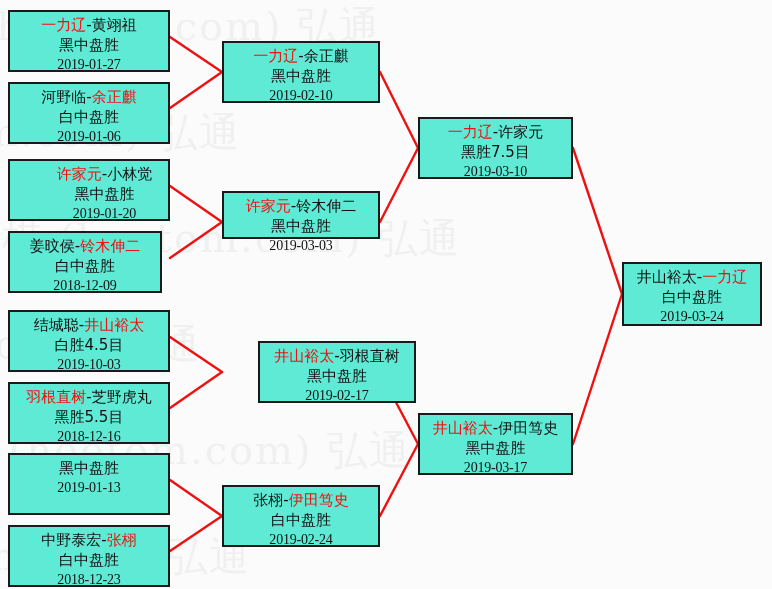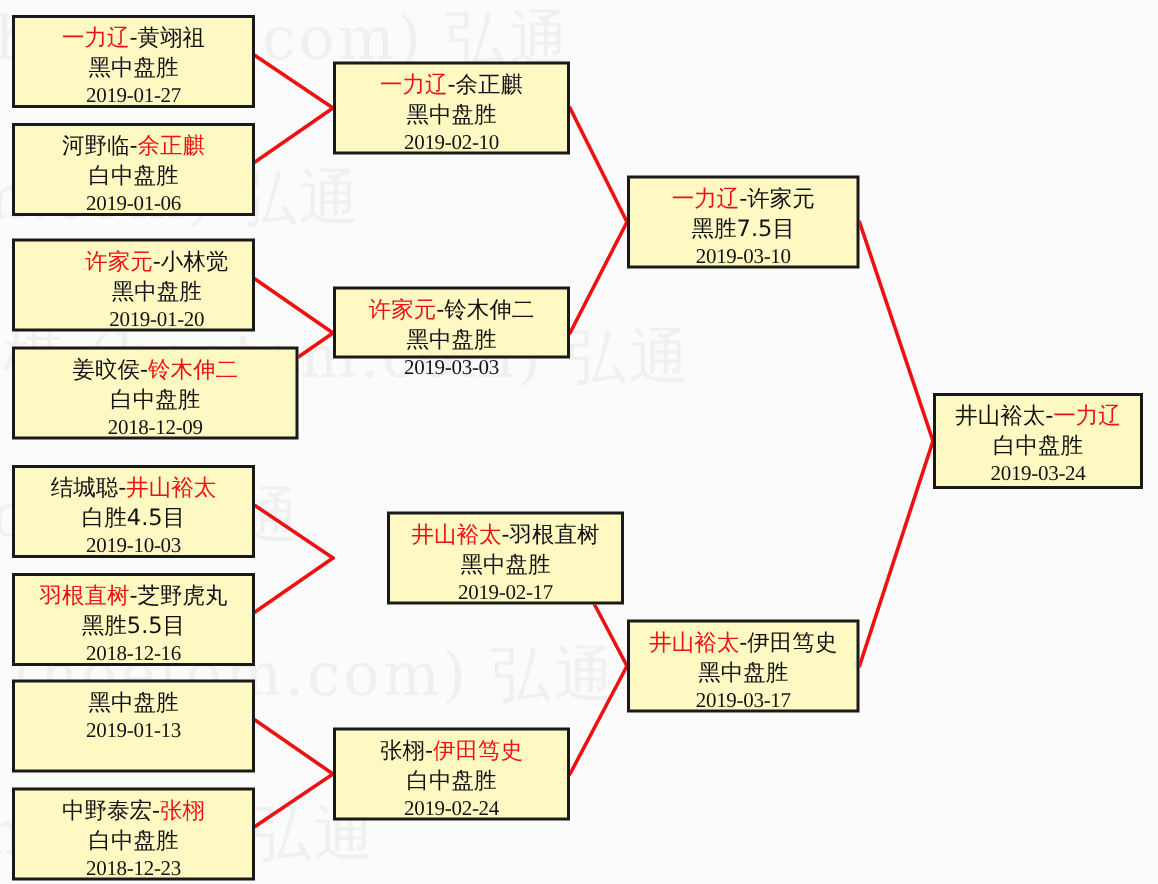--- a/index.html
+++ b/index.html
@@ -41,21 +41,21 @@
     inset: 0;
     z-index: 1;
     pointer-events: none;
   }
   
   .match-box {
     position: absolute;
     z-index: 2;
     box-sizing: border-box;
     border: 2px solid #1a1a1a;
-    background: #fef9c3;
+    background: #5eead4;
     text-align: center;
     padding-top: 3px;
     font-family: "DejaVu Sans", "Liberation Sans", sans-serif;
   }
   .match-players {
     font-size: 15px;
     line-height: 20px;
     color: #111111;
     white-space: nowrap;
   }
@@ -134,21 +134,21 @@
   </div>
 
   <div class="match-box" style="left:8px; top:159px; width:162px; height:62px;padding-left:31px;">
     <div class="match-players">
       <span class="p-win">许家元</span><span class="p-sep">-</span><span class="p-lose">小林觉</span>
     </div>
     <div class="match-result">黑中盘胜</div>
     <div class="match-date">2019-01-20</div>
   </div>
 
-  <div class="match-box" style="left:8px; top:231px; width:191px; height:62px;">
+  <div class="match-box" style="left:8px; top:231px; width:154px; height:62px;">
     <div class="match-players">
       <span class="p-lose">姜旼侯</span><span class="p-sep">-</span><span class="p-win">铃木伸二</span>
     </div>
     <div class="match-result">白中盘胜</div>
     <div class="match-date">2018-12-09</div>
   </div>
 
   <div class="match-box" style="left:8px; top:310px; width:162px; height:62px;">
     <div class="match-players">
       <span class="p-lose">结城聪</span><span class="p-sep">-</span><span class="p-win">井山裕太</span>

